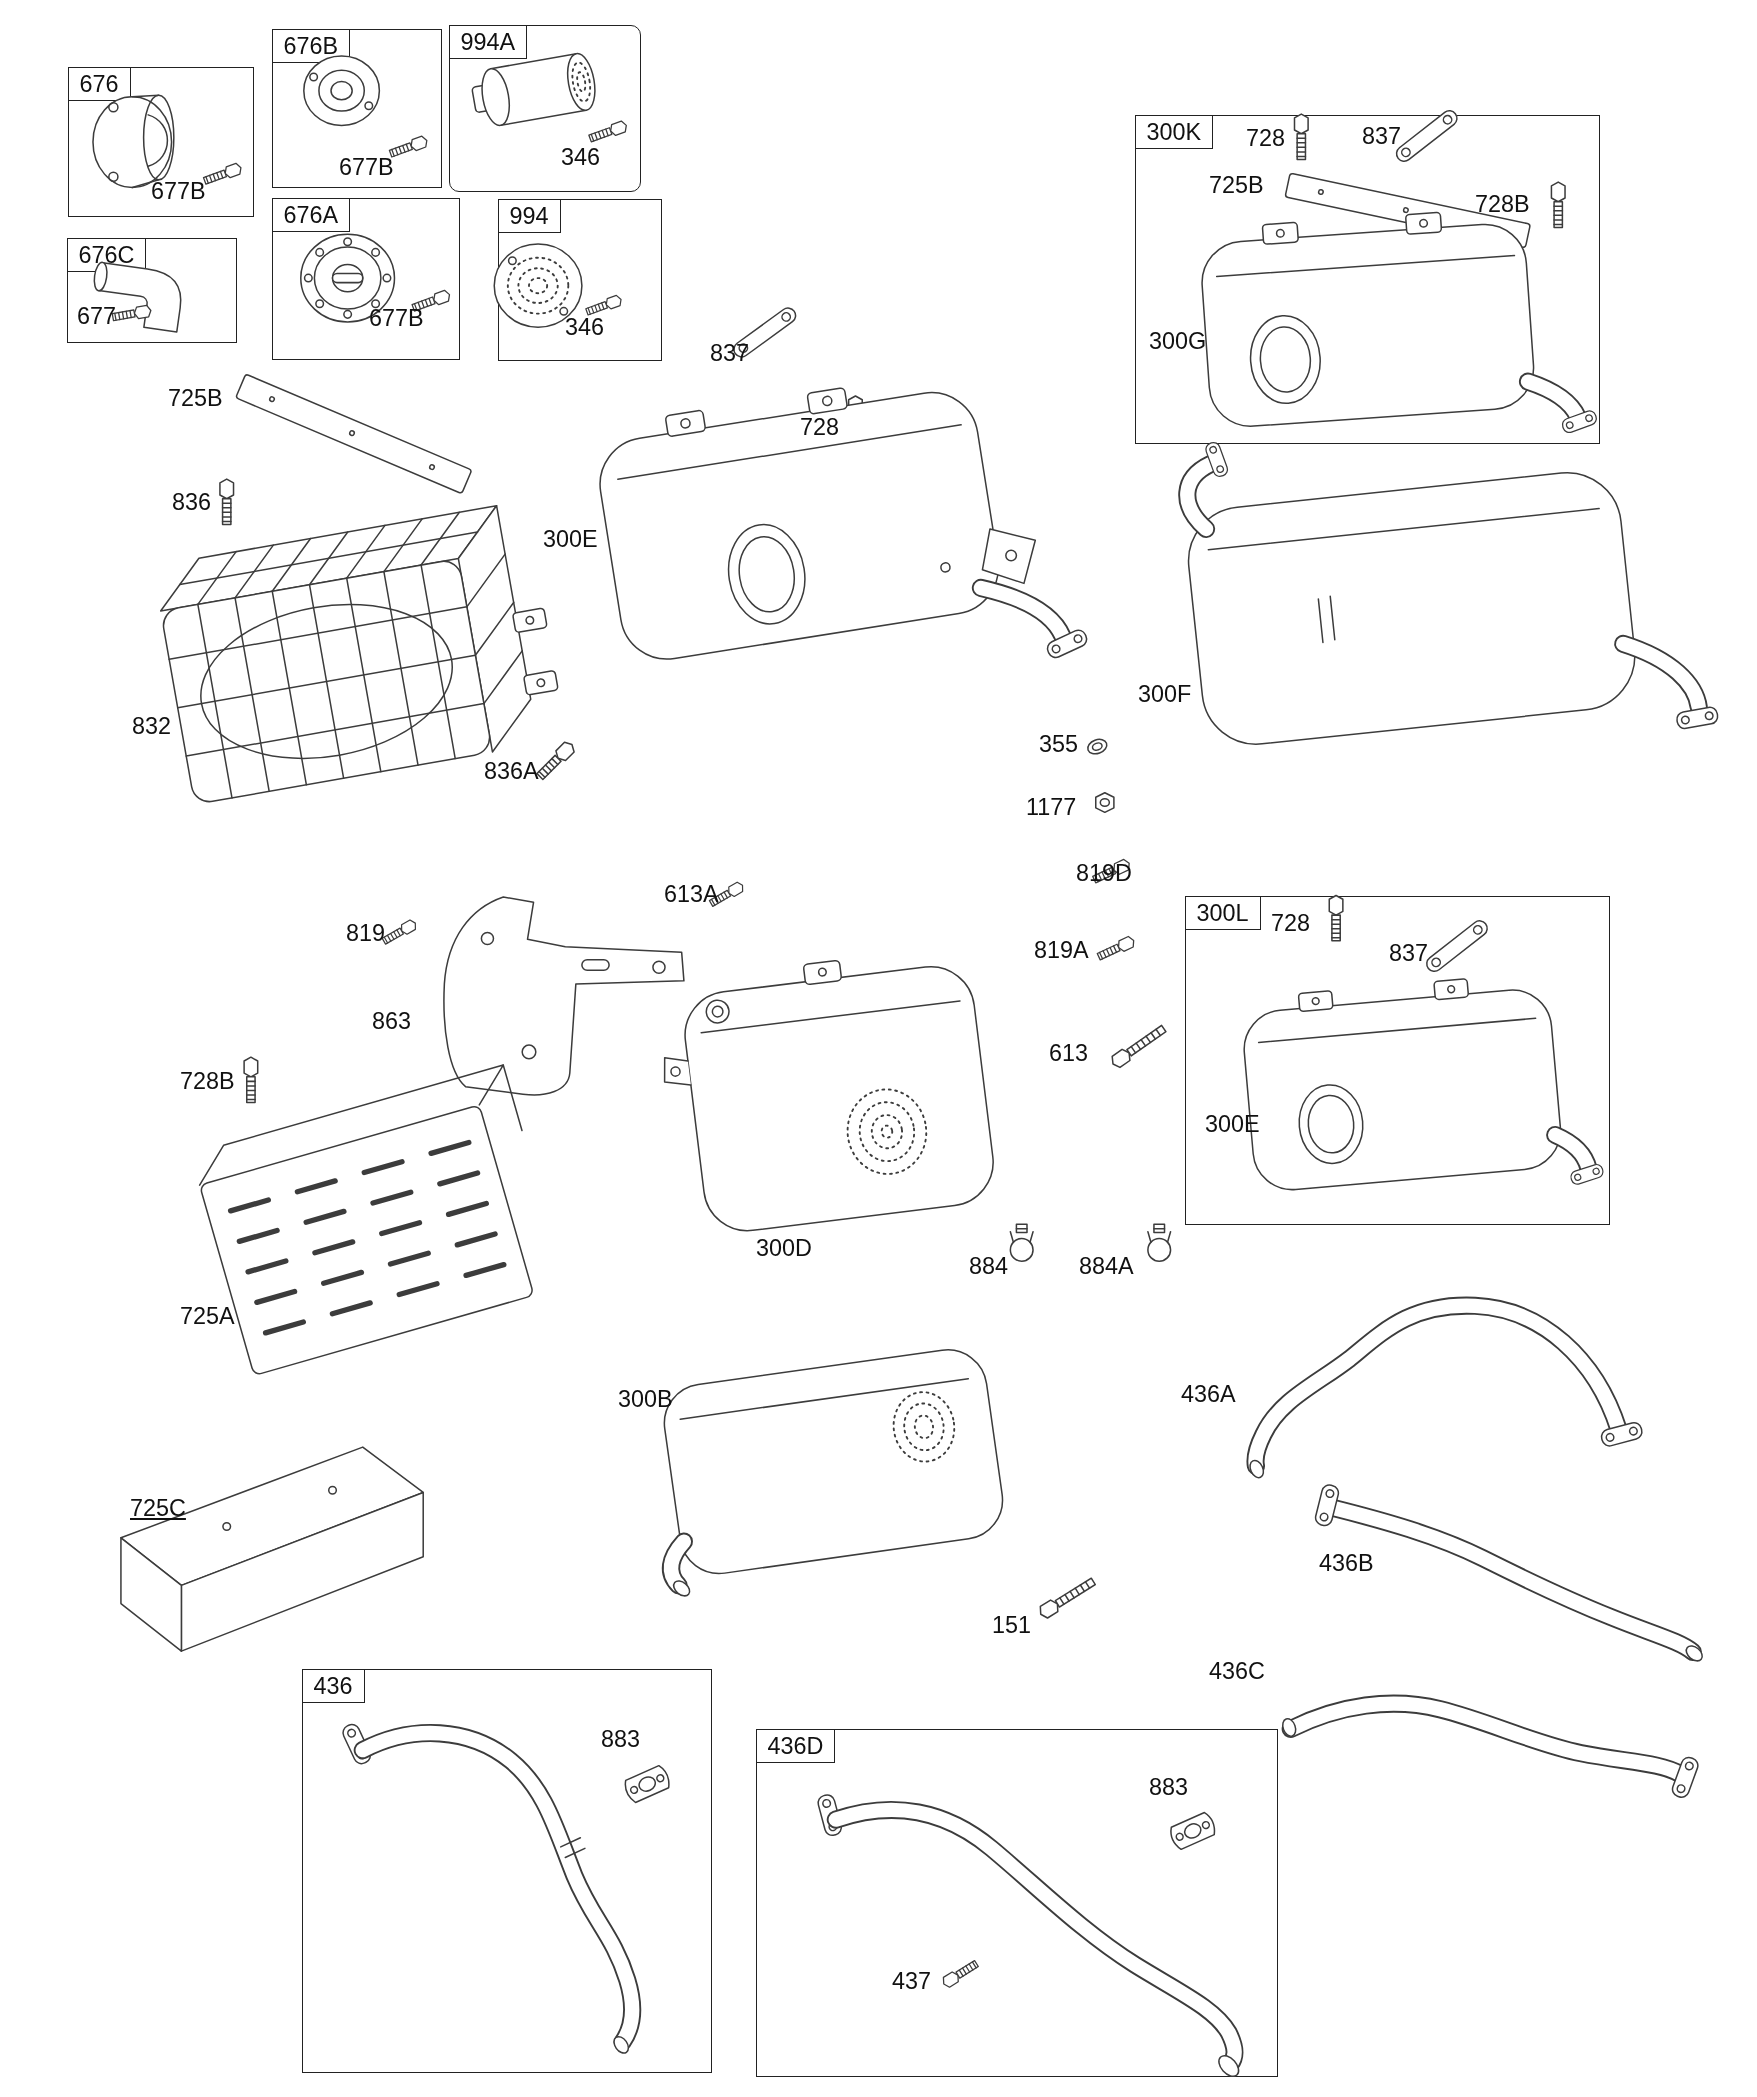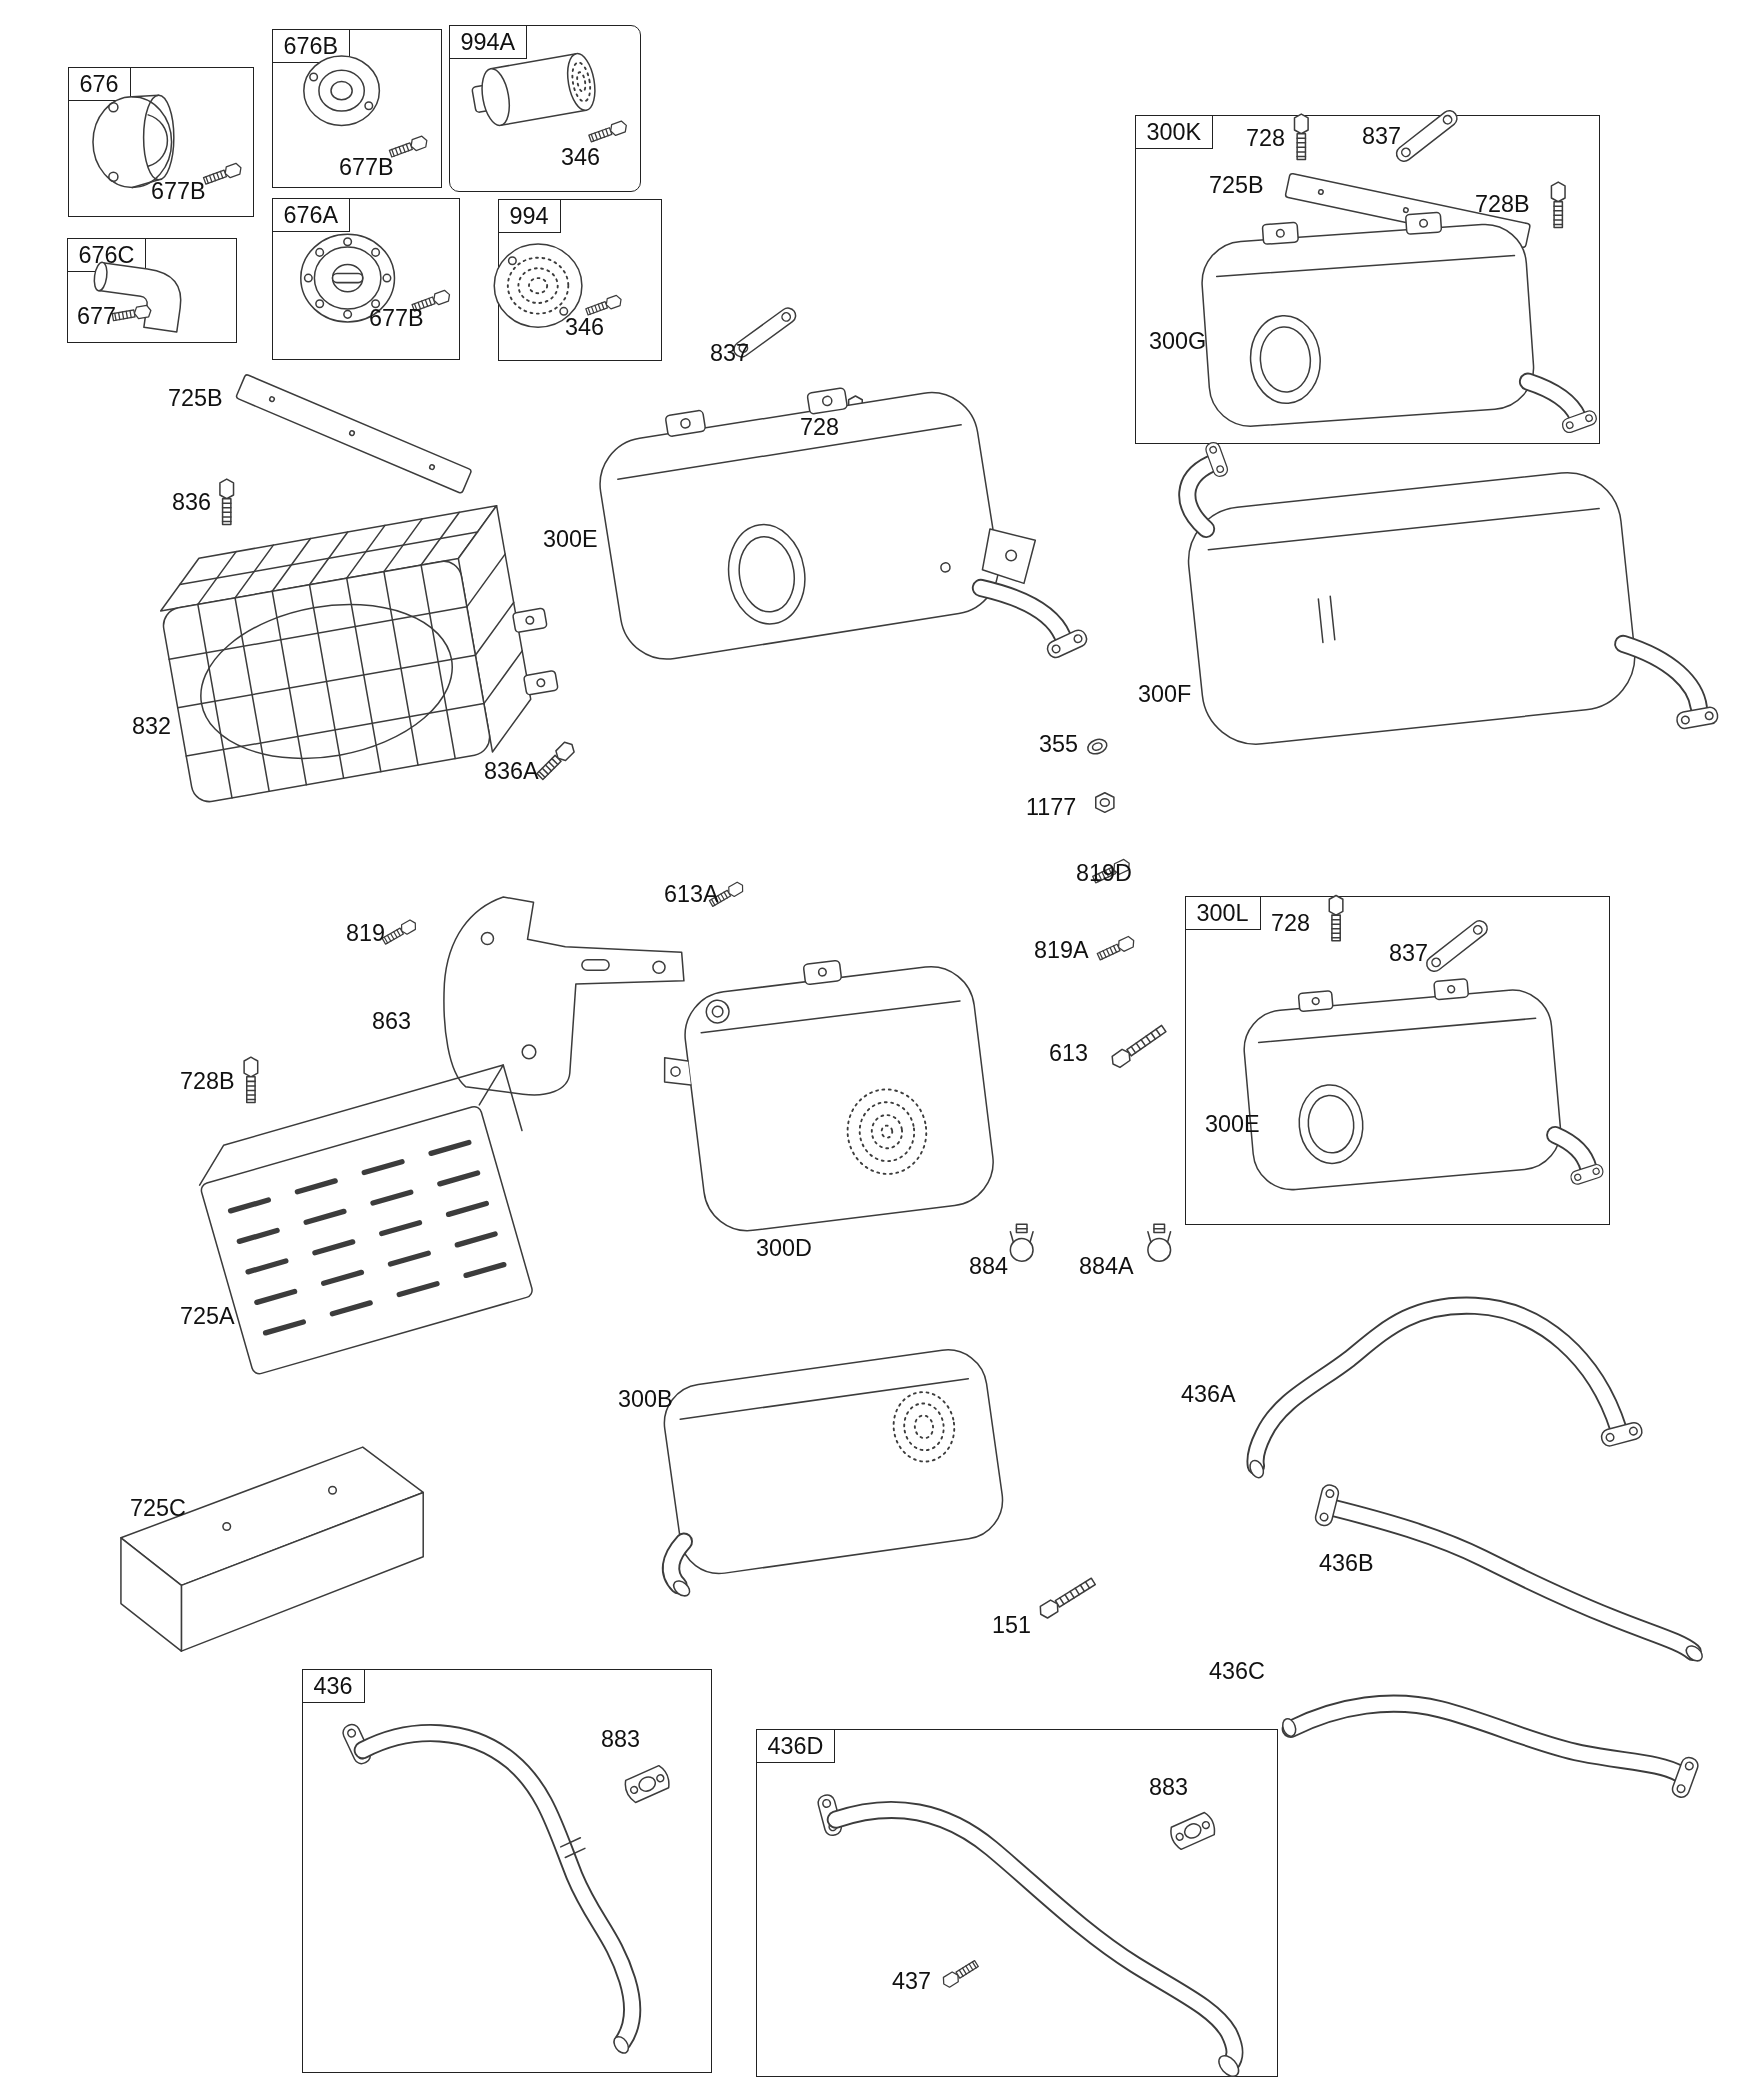--- a/index.html
+++ b/index.html
@@ -448,21 +448,21 @@
   <div class="lbl" style="left:1205px;top:1113px;">300E</div>
 
   <div class="lbl" style="left:969px;top:1255px;">884</div>
   <div class="lbl" style="left:1079px;top:1255px;">884A</div>
 
   <div class="lbl" style="left:618px;top:1388px;">300B</div>
   <div class="lbl" style="left:1181px;top:1383px;">436A</div>
   <div class="lbl" style="left:1287px;top:1552px;margin-left:32px;">436B</div>
   <div class="lbl" style="left:1209px;top:1660px;">436C</div>
 
-  <div class="lbl" style="left:130px;top:1497px;">725C</div>
+  <div class="lbl" style="left:130px;top:1497px;text-decoration:underline;">725C</div>
   <div class="lbl" style="left:992px;top:1614px;">151</div>
 
   <div class="lbl" style="left:601px;top:1728px;">883</div>
   <div class="lbl" style="left:1149px;top:1776px;">883</div>
   <div class="lbl" style="left:892px;top:1970px;">437</div>
 
 </div>
 
 
 </body></html>

